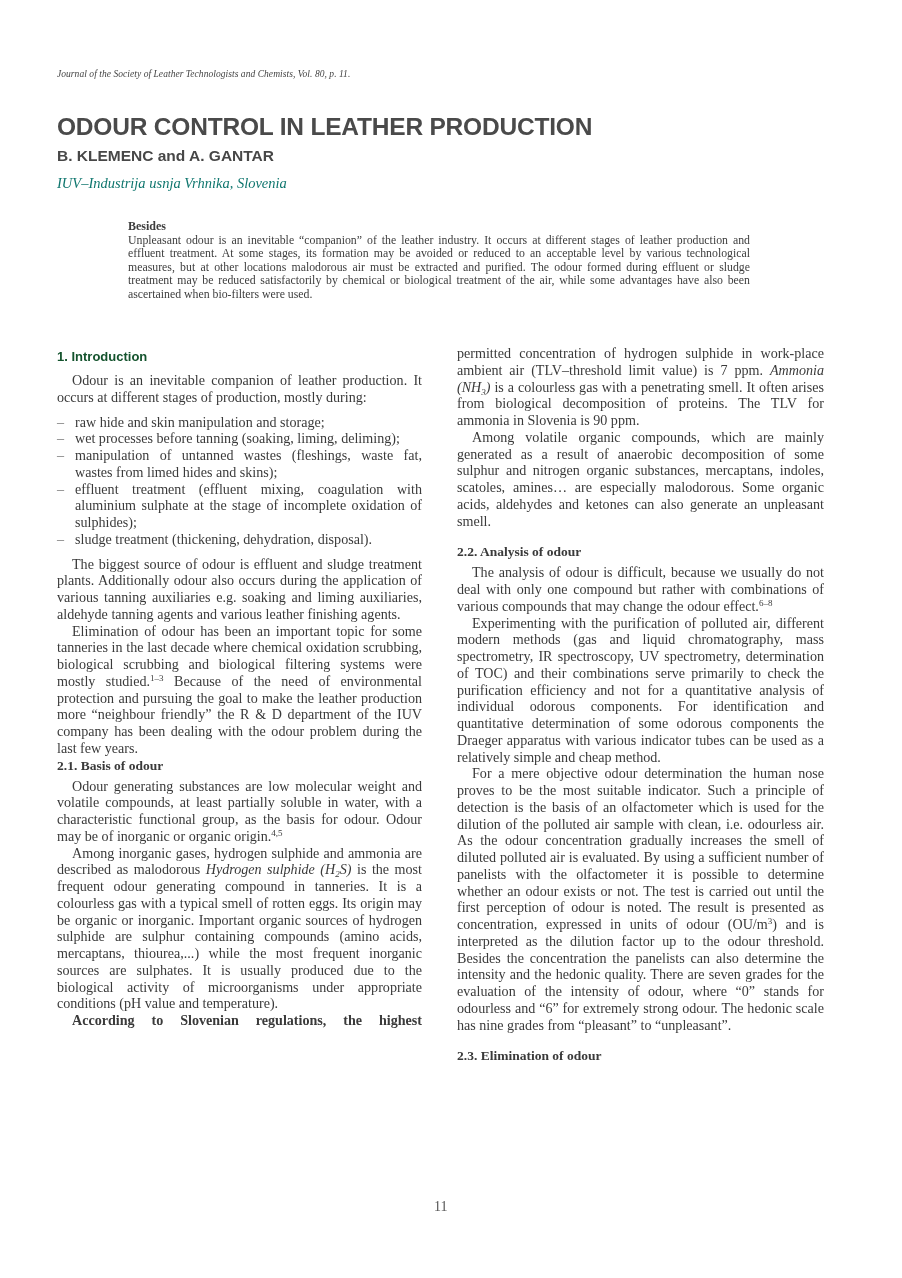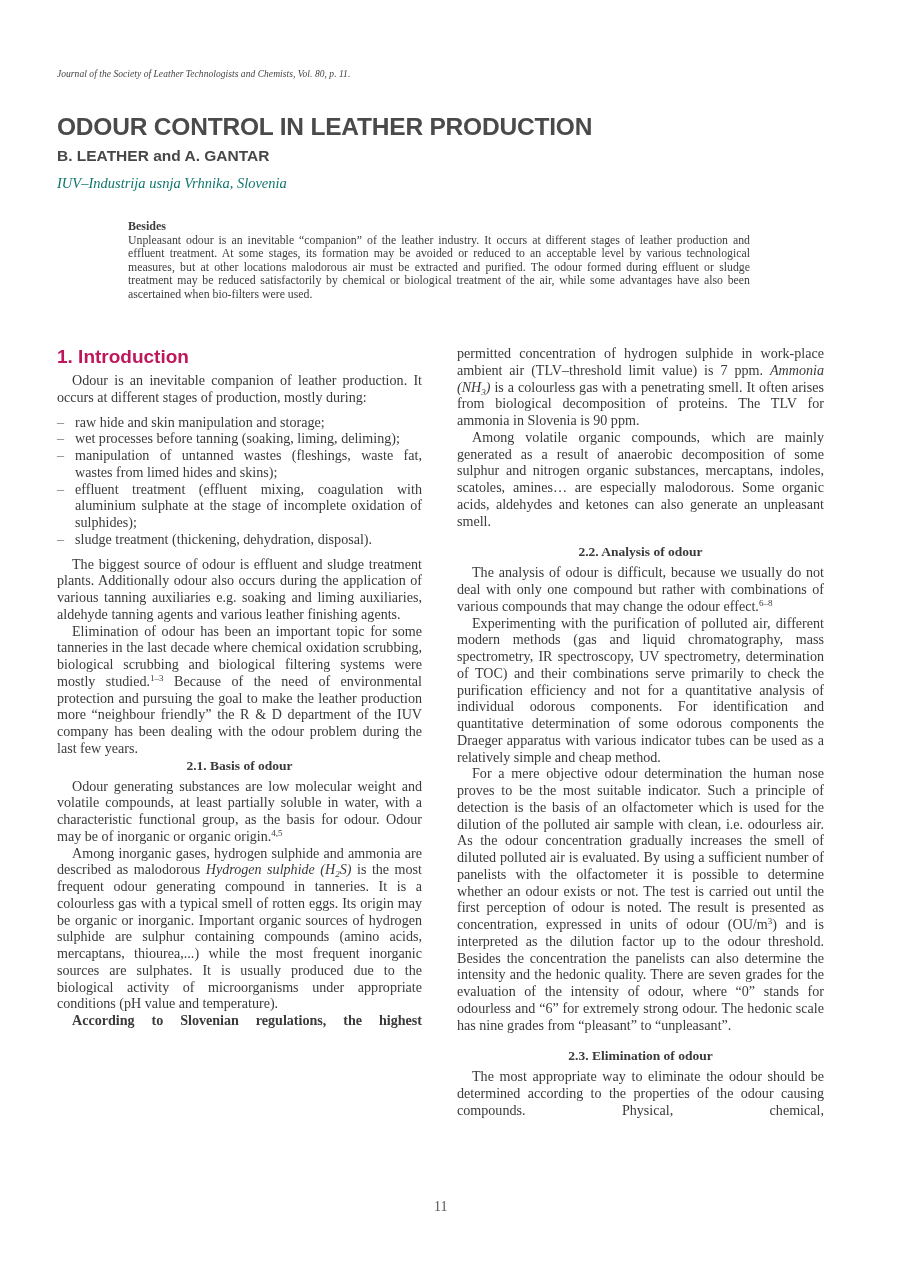--- a/index.html
+++ b/index.html
@@ -81,32 +81,32 @@
   .col-left { left: 57px; top: 348px; }
   .col-right { left: 457px; top: 345px; width: 367px; }
   .col p {
     margin: 0;
     text-indent: 15px;
   }
   .col p.noindent { text-indent: 0; }
   .h1 {
     font-family: "Liberation Sans", "DejaVu Sans", sans-serif;
     font-weight: bold;
-    font-size: 19px;
-    color: #be185d;
+    font-size: 13px;
+    color: #14532d;
     margin: 0;
     text-align: left;
     line-height: 18px;
   }
   .h2 {
     font-weight: bold;
     font-size: 13.5px;
     color: #3a3a3a;
     margin: 0;
-    text-align: center;
+    text-align: left;
     line-height: 17px;
   }
   ul.dash-list {
     list-style: none;
     margin: 8px 0 8px 0;
     padding: 0;
   }
   ul.dash-list li {
     position: relative;
     padding-left: 18px;
@@ -127,21 +127,21 @@
     font-size: 14px;
     color: #555;
   }
 </style>
 </head>
 <body>
 
 <div class="journal-ref">Journal of the Society of Leather Technologists and Chemists, Vol. 80, p. 11.</div>
 
 <h1 class="title">ODOUR CONTROL IN LEATHER PRODUCTION</h1>
-<div class="authors">B. LEATHER and A. GANTAR</div>
+<div class="authors">B. KLEMENC and A. GANTAR</div>
 <div class="affiliation">IUV–Industrija usnja Vrhnika, Slovenia</div>
 
 <div class="summary">
   <span class="summary-heading">Besides</span>
   <span>Unpleasant odour is an inevitable “companion” of the leather industry. It occurs at different stages of leather production and effluent treatment. At some stages, its formation may be avoided or reduced to an acceptable level by various technological measures, but at other locations malodorous air must be extracted and purified. The odour formed during effluent or sludge treatment may be reduced satisfactorily by chemical or biological treatment of the air, while some advantages have also been ascertained when bio-filters were used.</span>
 </div>
 
 <div class="col col-left">
   <h2 class="h1" style="margin-bottom:6px;">1.  Introduction</h2>
   <p>Odour is an inevitable companion of leather production. It occurs at different stages of production, mostly during:</p>
@@ -166,16 +166,15 @@
 <div class="col col-right">
   <p class="noindent">permitted concentration of hydrogen sulphide in work-place ambient air (TLV–threshold limit value) is 7 ppm. <i><span>Ammonia (NH</span><sub>3</sub><span>)</span></i><span> is a colourless gas with a penetrating smell. It often arises from biological decomposition of proteins. The TLV for ammonia in Slovenia is 90 ppm.</span></p>
   <p>Among volatile organic compounds, which are mainly generated as a result of anaerobic decomposition of some sulphur and nitrogen organic substances, mercaptans, indoles, scatoles, amines… are especially malodorous. Some organic acids, aldehydes and ketones can also generate an unpleasant smell.</p>
 
   <h3 class="h2" style="margin-top:14px;margin-bottom:4px;">2.2.  Analysis of odour</h3>
   <p><span>The analysis of odour is difficult, because we usually do not deal with only one compound but rather with combinations of various compounds that may change the odour effect.</span><sup>6–8</sup></p>
   <p>Experimenting with the purification of polluted air, different modern methods (gas and liquid chromatography, mass spectrometry, IR spectroscopy, UV spectrometry, determination of TOC) and their combinations serve primarily to check the purification efficiency and not for a quantitative analysis of individual odorous components. For identification and quantitative determination of some odorous components the Draeger apparatus with various indicator tubes can be used as a relatively simple and cheap method.</p>
   <p><span>For a mere objective odour determination the human nose proves to be the most suitable indicator. Such a principle of detection is the basis of an olfactometer which is used for the dilution of the polluted air sample with clean, i.e. odourless air. As the odour concentration gradually increases the smell of diluted polluted air is evaluated. By using a sufficient number of panelists with the olfactometer it is possible to determine whether an odour exists or not. The test is carried out until the first perception of odour is noted. The result is presented as concentration, expressed in units of odour (OU/m</span><sup>3</sup><span>) and is interpreted as the dilution factor up to the odour threshold. Besides the concentration the panelists can also determine the intensity and the hedonic quality. There are seven grades for the evaluation of the intensity of odour, where “0” stands for odourless and “6” for extremely strong odour. The hedonic scale has nine grades from “pleasant” to “unpleasant”.</span></p>
 
   <h3 class="h2" style="margin-top:14px;margin-bottom:4px;">2.3.  Elimination of odour</h3>
-  <p style="text-align-last:justify;">The most appropriate way to eliminate the odour should be determined according to the properties of the odour causing compounds. Physical, chemical,</p>
 </div>
 
 <div class="page-number">11</div>
 
 </body></html>

